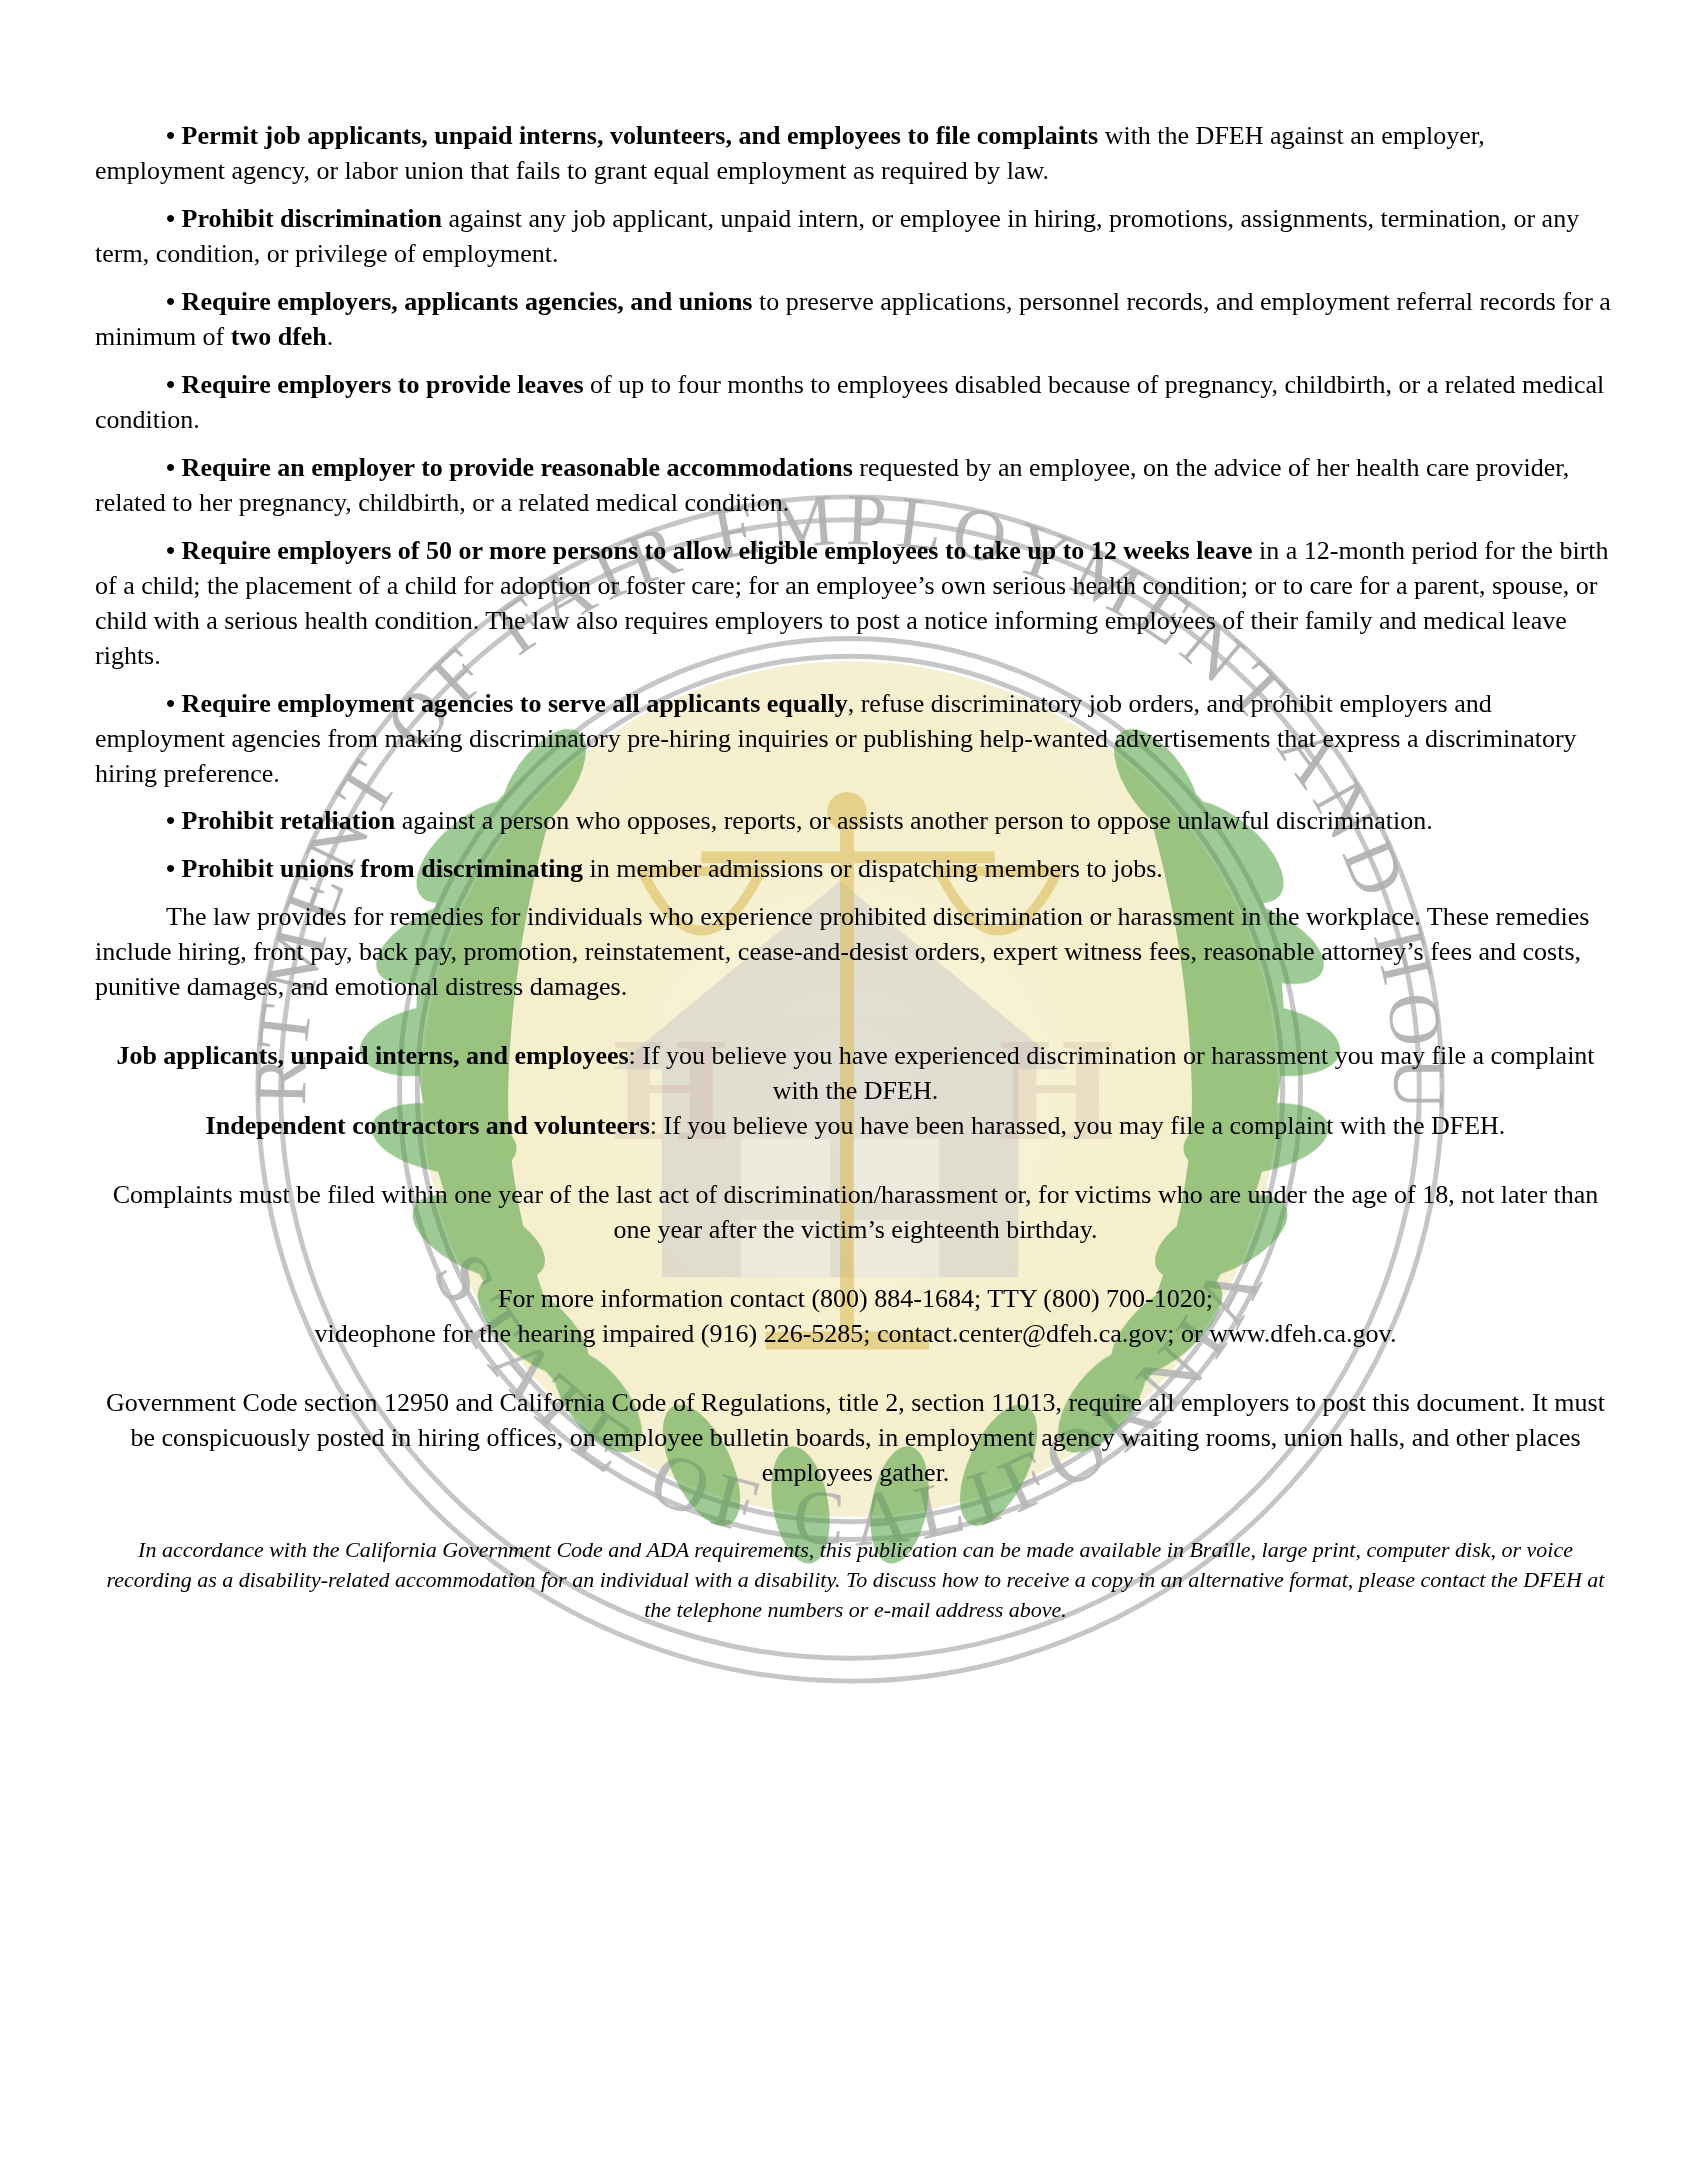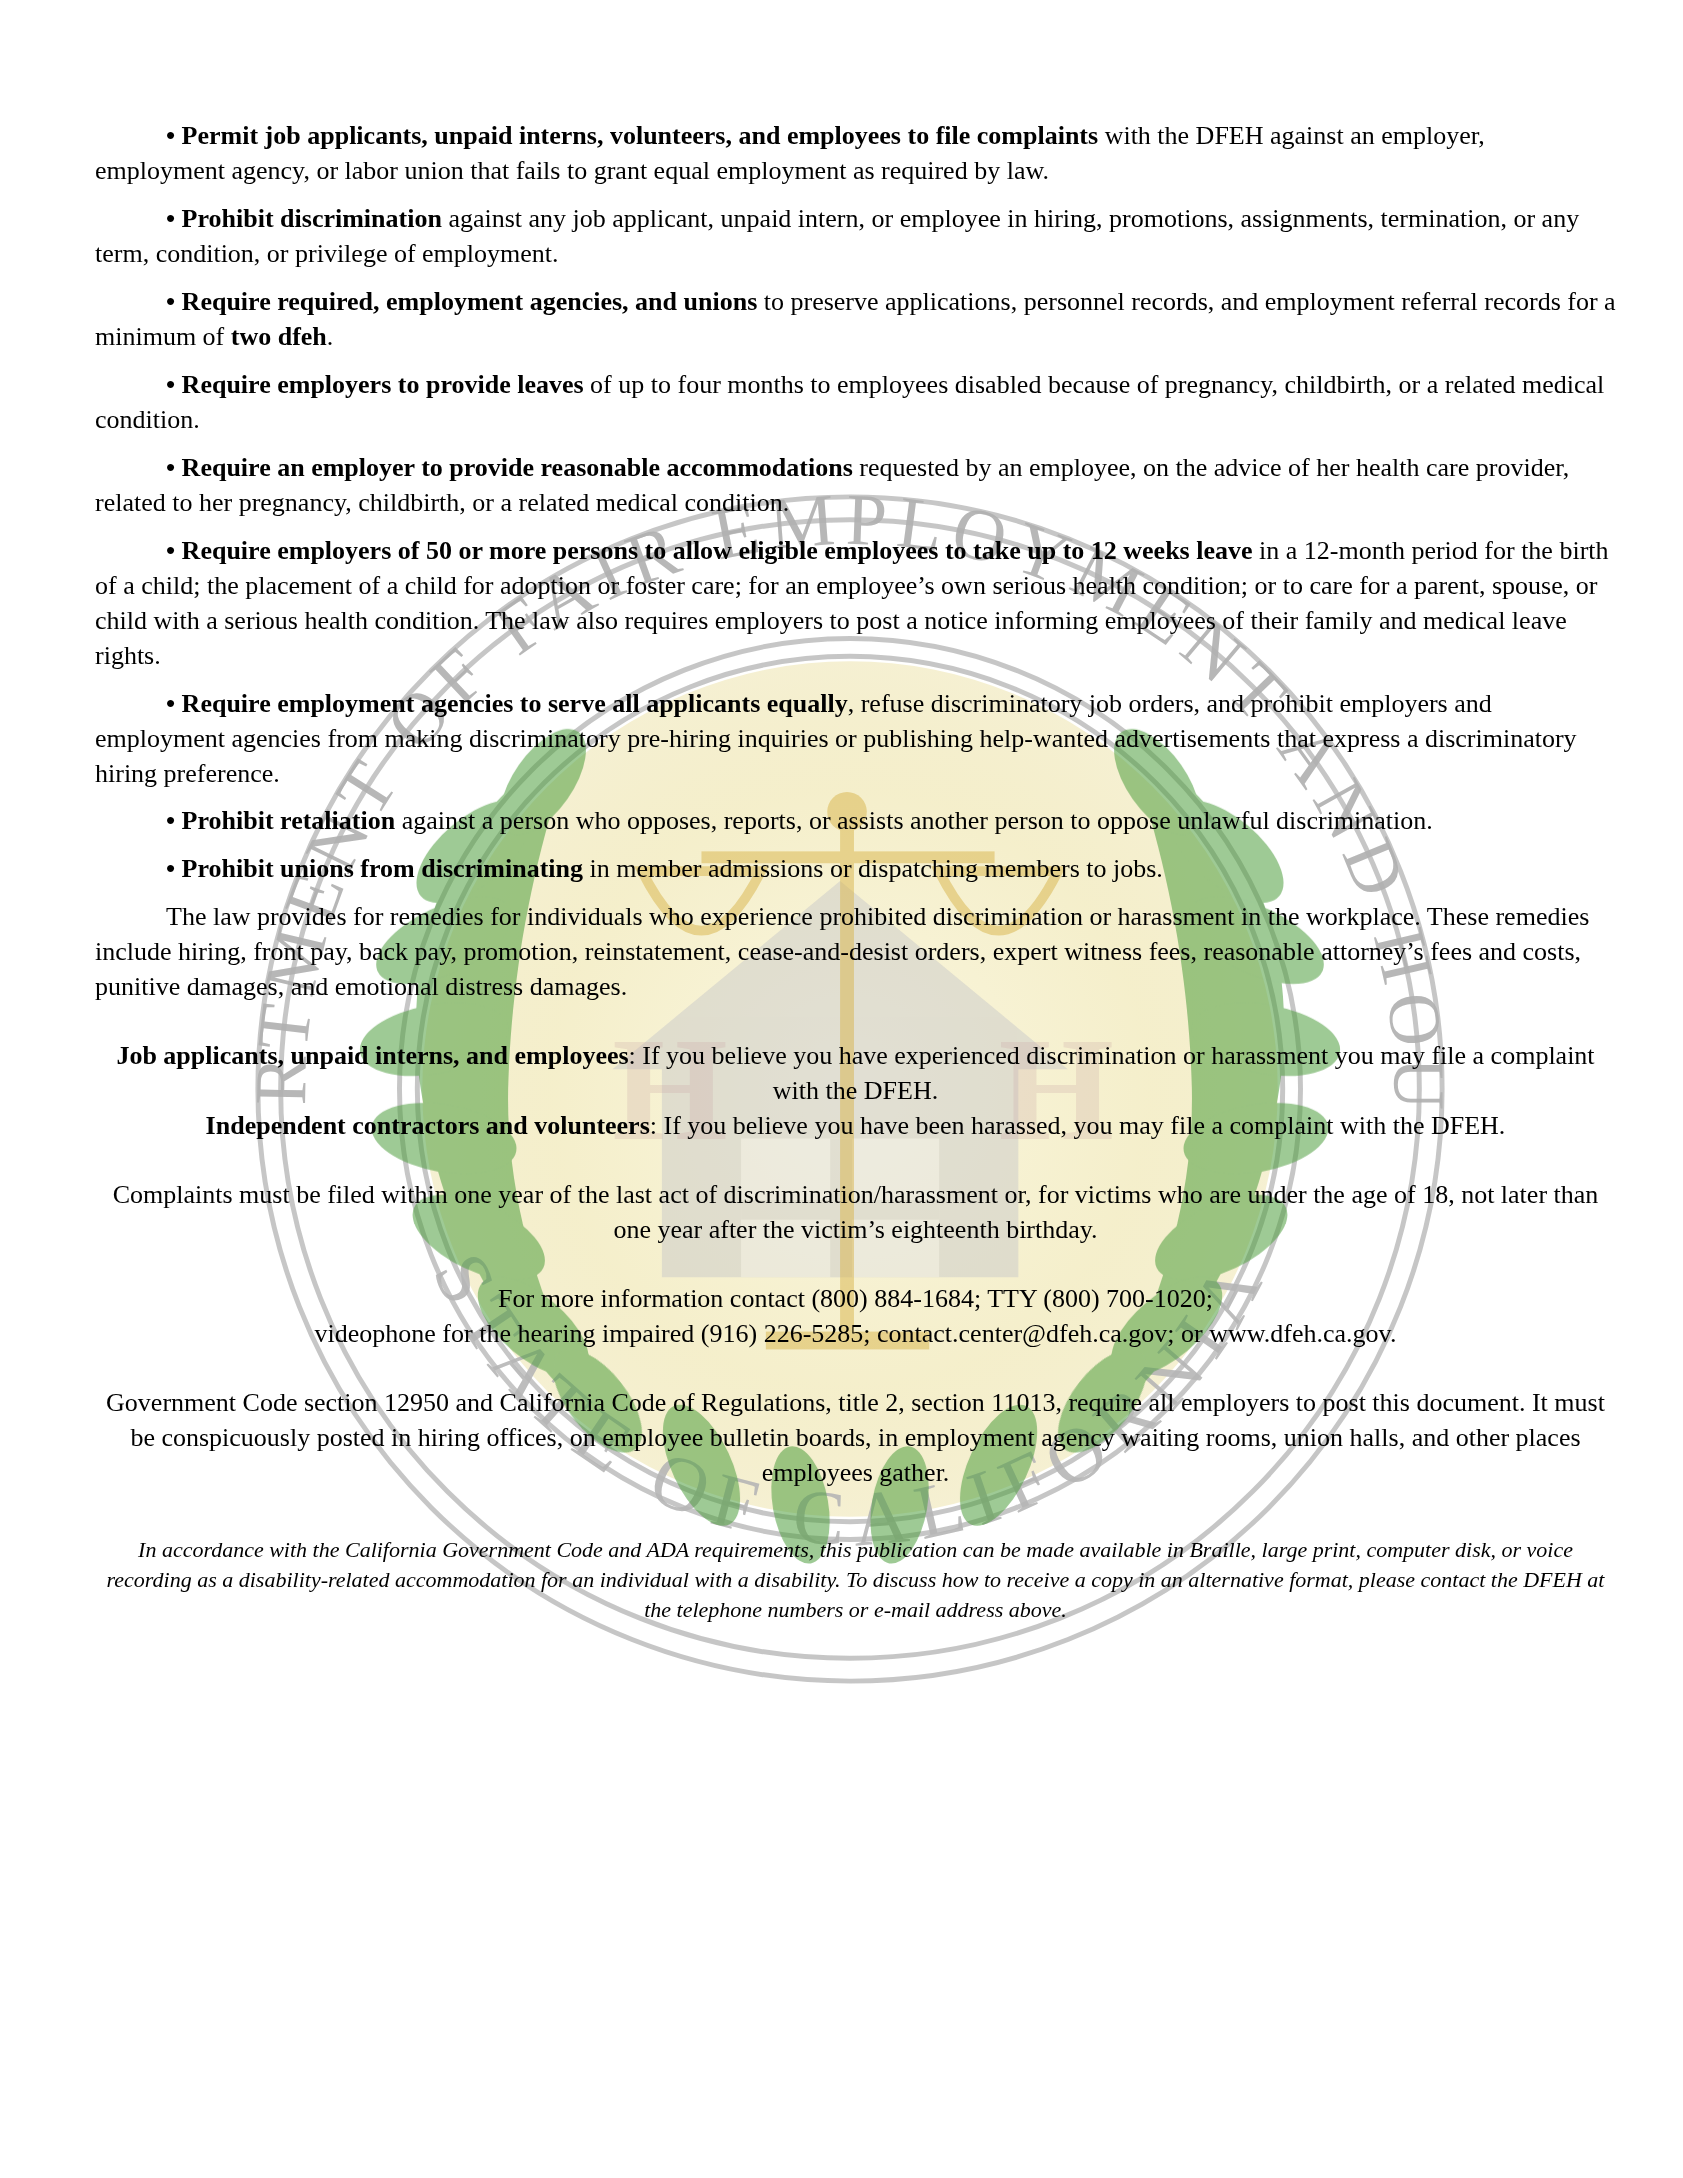--- a/index.html
+++ b/index.html
@@ -188,21 +188,21 @@
 
     <p class="bullet-para">
       <span class="dot">•</span>&nbsp;<span class="b">Permit job applicants, unpaid interns, volunteers, and employees to file complaints</span><span> with the DFEH against an employer, employment agency, or labor union that fails to grant equal employment as required by law.</span>
     </p>
 
     <p class="bullet-para">
       <span class="dot">•</span>&nbsp;<span class="b">Prohibit discrimination</span><span> against any job applicant, unpaid intern, or employee in hiring, promotions, assignments, termination, or any term, condition, or privilege of employment.</span>
     </p>
 
     <p class="bullet-para">
-      <span class="dot">•</span>&nbsp;<span class="b">Require required, employment agencies, and unions</span><span> to preserve applications, personnel records, and employment referral records for a minimum of </span><span class="b">two dfeh</span><span>.</span>
+      <span class="dot">•</span>&nbsp;<span class="b">Require employers, applicants agencies, and unions</span><span> to preserve applications, personnel records, and employment referral records for a minimum of </span><span class="b">two dfeh</span><span>.</span>
     </p>
 
     <p class="bullet-para">
       <span class="dot">•</span>&nbsp;<span class="b">Require employers to provide leaves</span><span> of up to four months to employees disabled because of pregnancy, childbirth, or a related medical condition.</span>
     </p>
 
     <p class="bullet-para">
       <span class="dot">•</span>&nbsp;<span class="b">Require an employer to provide reasonable accommodations</span><span> requested by an employee, on the advice of her health care provider, related to her pregnancy, childbirth, or a related medical condition.</span>
     </p>
 

